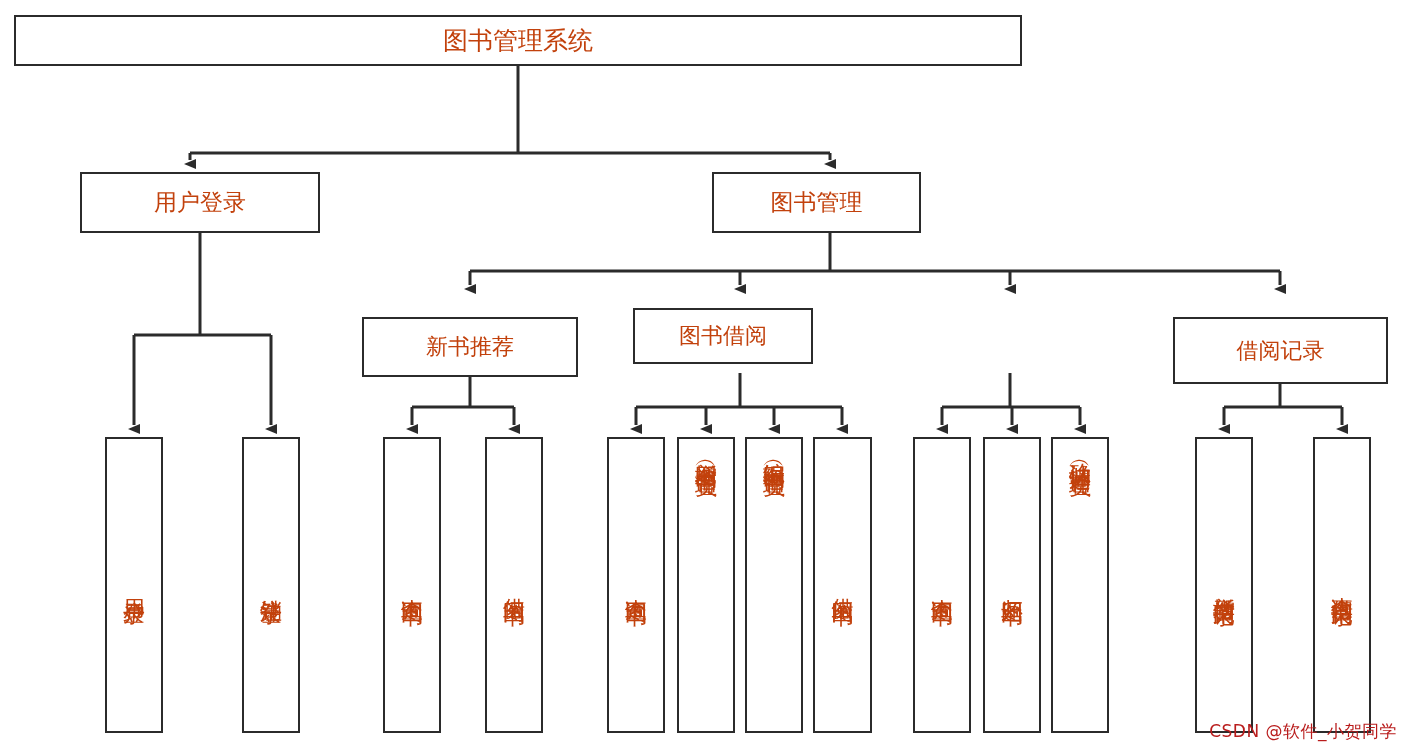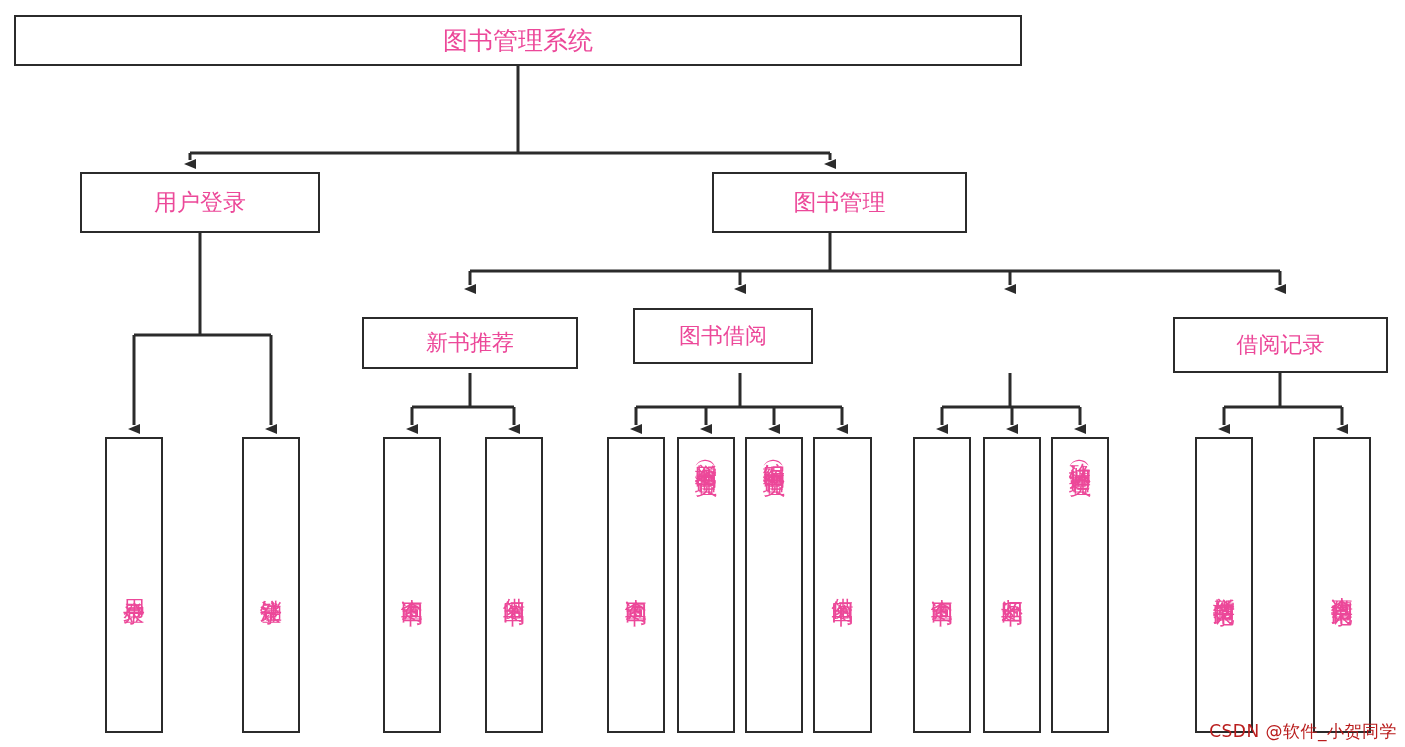--- a/index.html
+++ b/index.html
@@ -24,21 +24,21 @@
     pointer-events: none;
   }
   .node {
     position: absolute;
     box-sizing: border-box;
     border: 2px solid #2b2b2b;
     background: #ffffff;
     display: flex;
     align-items: center;
     justify-content: center;
-    color: #ec4899;
+    color: #c2410c;
   }
   .node .label {
     text-align: center;
     line-height: 1.18;
     white-space: pre;
   }
   
   .node.horiz .label {
     writing-mode: horizontal-tb;
   }
@@ -128,31 +128,31 @@
     </g>
   </svg>
 
   <div class="node horiz" id="title-node" style="left:14px; top:15px; width:1008px; height:51px;">
     <span class="label">图书管理系统</span>
   </div>
 
   <div class="node horiz lvl1" style="left:80px; top:172px; width:240px; height:61px;">
     <span class="label">用户登录</span>
   </div>
-  <div class="node horiz lvl1" style="left:712px; top:172px; width:255px; height:61px;">
+  <div class="node horiz lvl1" style="left:712px; top:172px; width:209px; height:61px;">
     <span class="label">图书管理</span>
   </div>
 
-  <div class="node horiz lvl2" style="left:362px; top:317px; width:216px; height:52px;">
+  <div class="node horiz lvl2" style="left:362px; top:317px; width:216px; height:60px;">
     <span class="label">新书推荐</span>
   </div>
   <div class="node horiz lvl2" style="left:633px; top:308px; width:180px; height:56px;">
     <span class="label">图书借阅</span>
   </div>
-  <div class="node horiz lvl2" style="left:1173px; top:317px; width:215px; height:56px;">
+  <div class="node horiz lvl2" style="left:1173px; top:317px; width:215px; height:67px;">
     <span class="label">借阅记录</span>
   </div>
 
   <div class="node vert leaf" style="left:105px; top:437px; width:58px; height:296px;">
     <span class="label">用户登录</span>
   </div>
   <div class="node vert leaf" style="left:242px; top:437px; width:58px; height:296px;">
     <span class="label">注销登录</span>
   </div>
 

